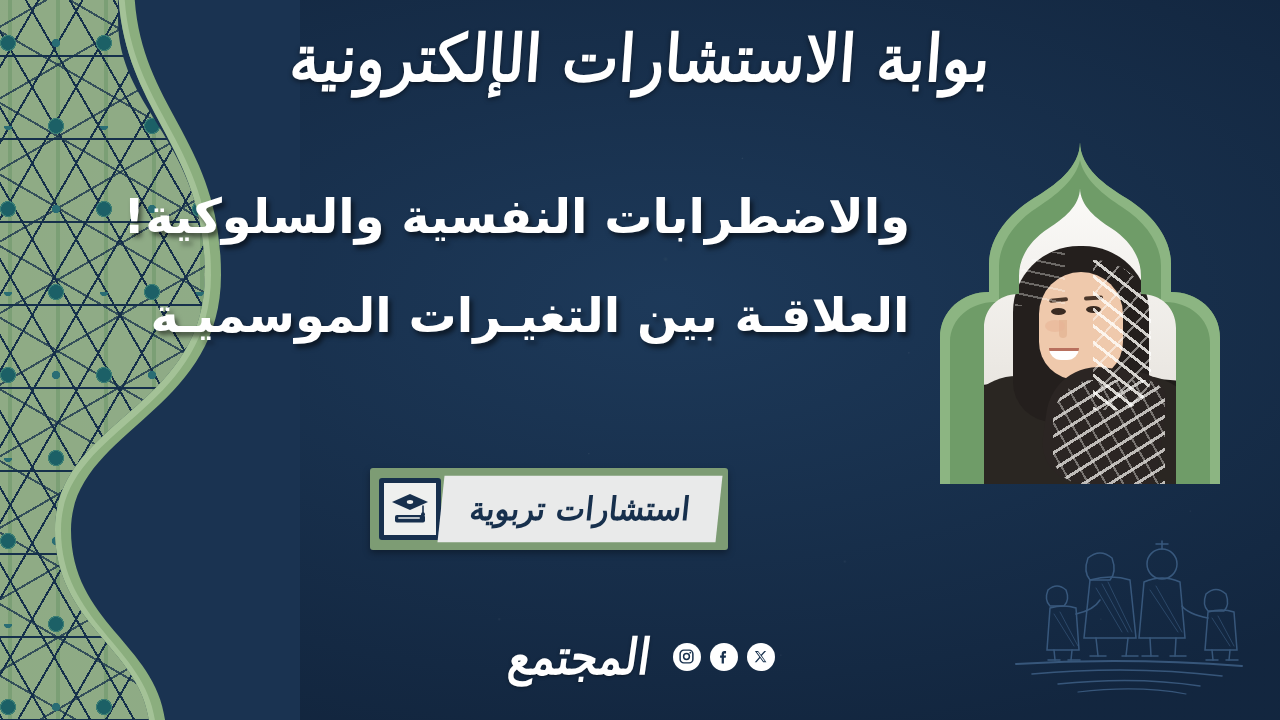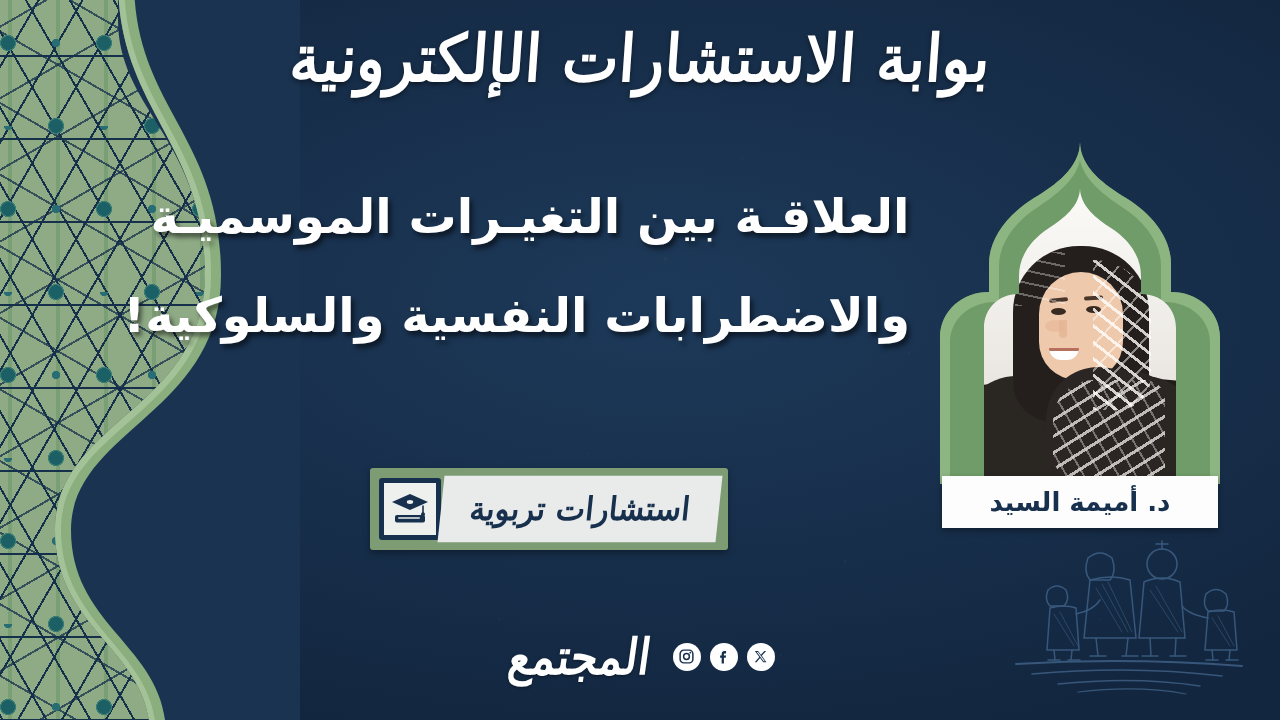--- a/index.html
+++ b/index.html
@@ -221,22 +221,22 @@
   <div class="orn-wrap">
     <div class="orn-pattern"></div>
     <div class="orn-cut"></div>
     <div class="orn-band"></div>
     <div class="orn-band-hi"></div>
   </div>
 
   <div class="calligraphy-head">بوابة الاستشارات الإلكترونية</div>
 
   <div class="title-block">
+    <div class="title-line">والاضطرابات النفسية والسلوكية!</div>
     <div class="title-line">العلاقـة بين التغيـرات الموسميـة</div>
-    <div class="title-line">والاضطرابات النفسية والسلوكية!</div>
   </div>
 
   <div class="badge">
     <div class="badge-icon">
       <svg width="40" height="34" viewBox="0 0 40 34" aria-hidden="true">
         <path d="M20 2 L38 10 L20 18 L2 10 Z" fill="#17304d"></path>
         <ellipse cx="20" cy="10" rx="3.2" ry="1.9" fill="#eef0ee"></ellipse>
         <path d="M33 13.5 L33 21 " stroke="#17304d" stroke-width="1.6" fill="none"></path>
         <circle cx="33" cy="22.2" r="2" fill="#17304d"></circle>
         <rect x="5" y="23" width="30" height="7.5" rx="2" fill="#17304d"></rect>
@@ -263,23 +263,20 @@
         <div class="ph-eyeR"></div>
         <div class="ph-nose"></div>
         <div class="ph-cheek"></div>
         <div class="ph-mouth"></div>
         <div class="ph-hijab-drape"></div>
         <div class="ph-pat1"></div>
         <div class="ph-pat2"></div>
         <div class="ph-pat3"></div>
       </div>
     </div>
-    <div class="nameplate">
-      <span class="nameplate-text">د. أميمة السيد</span>
-    </div>
   </div>
 
   <div class="family-wm">
     <svg width="240" height="170" viewBox="0 0 240 170" aria-hidden="true">
       <g fill="none" stroke="#5b86b5" stroke-width="1.5" stroke-linecap="round">
 
         <path d="M78 26 q12 -10 24 0 q5 14 -2 22 l-20 0 q-7 -8 -2 -22 Z"></path>
         <path d="M80 48 q22 -6 40 0 l6 58 -52 0 Z"></path>
         <path d="M86 106 l2 18 M118 106 l-2 18"></path>
         <path d="M80 124 l16 0 M112 124 l16 0"></path>

